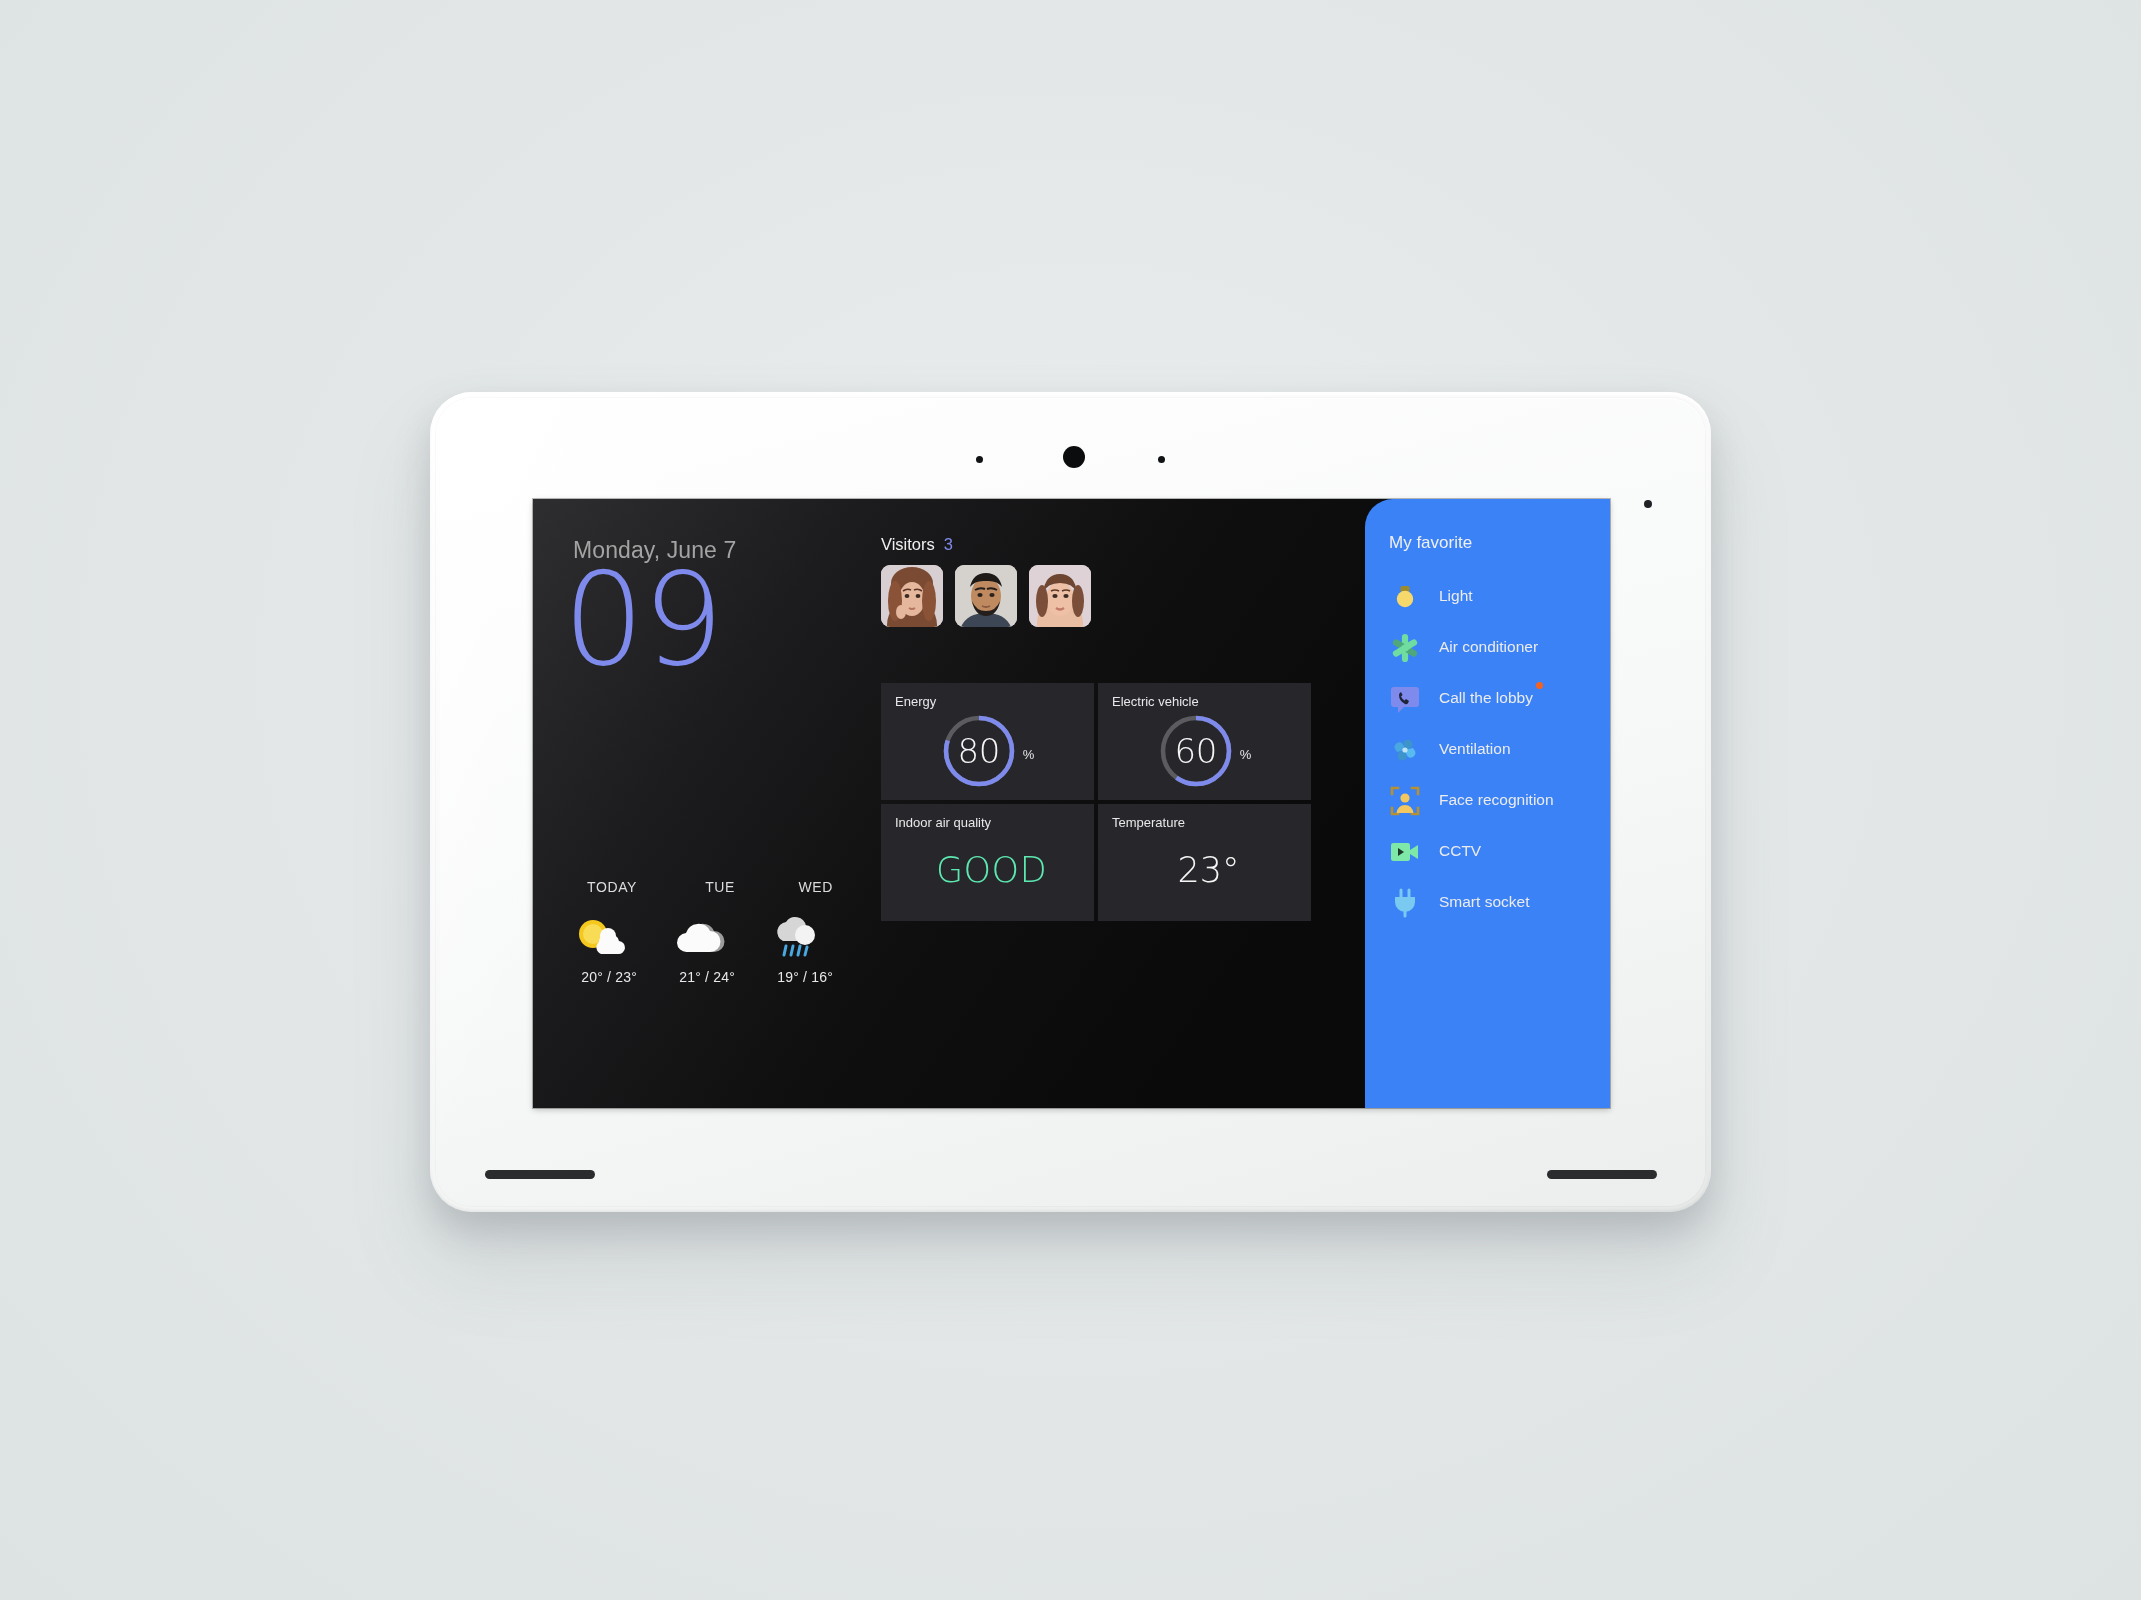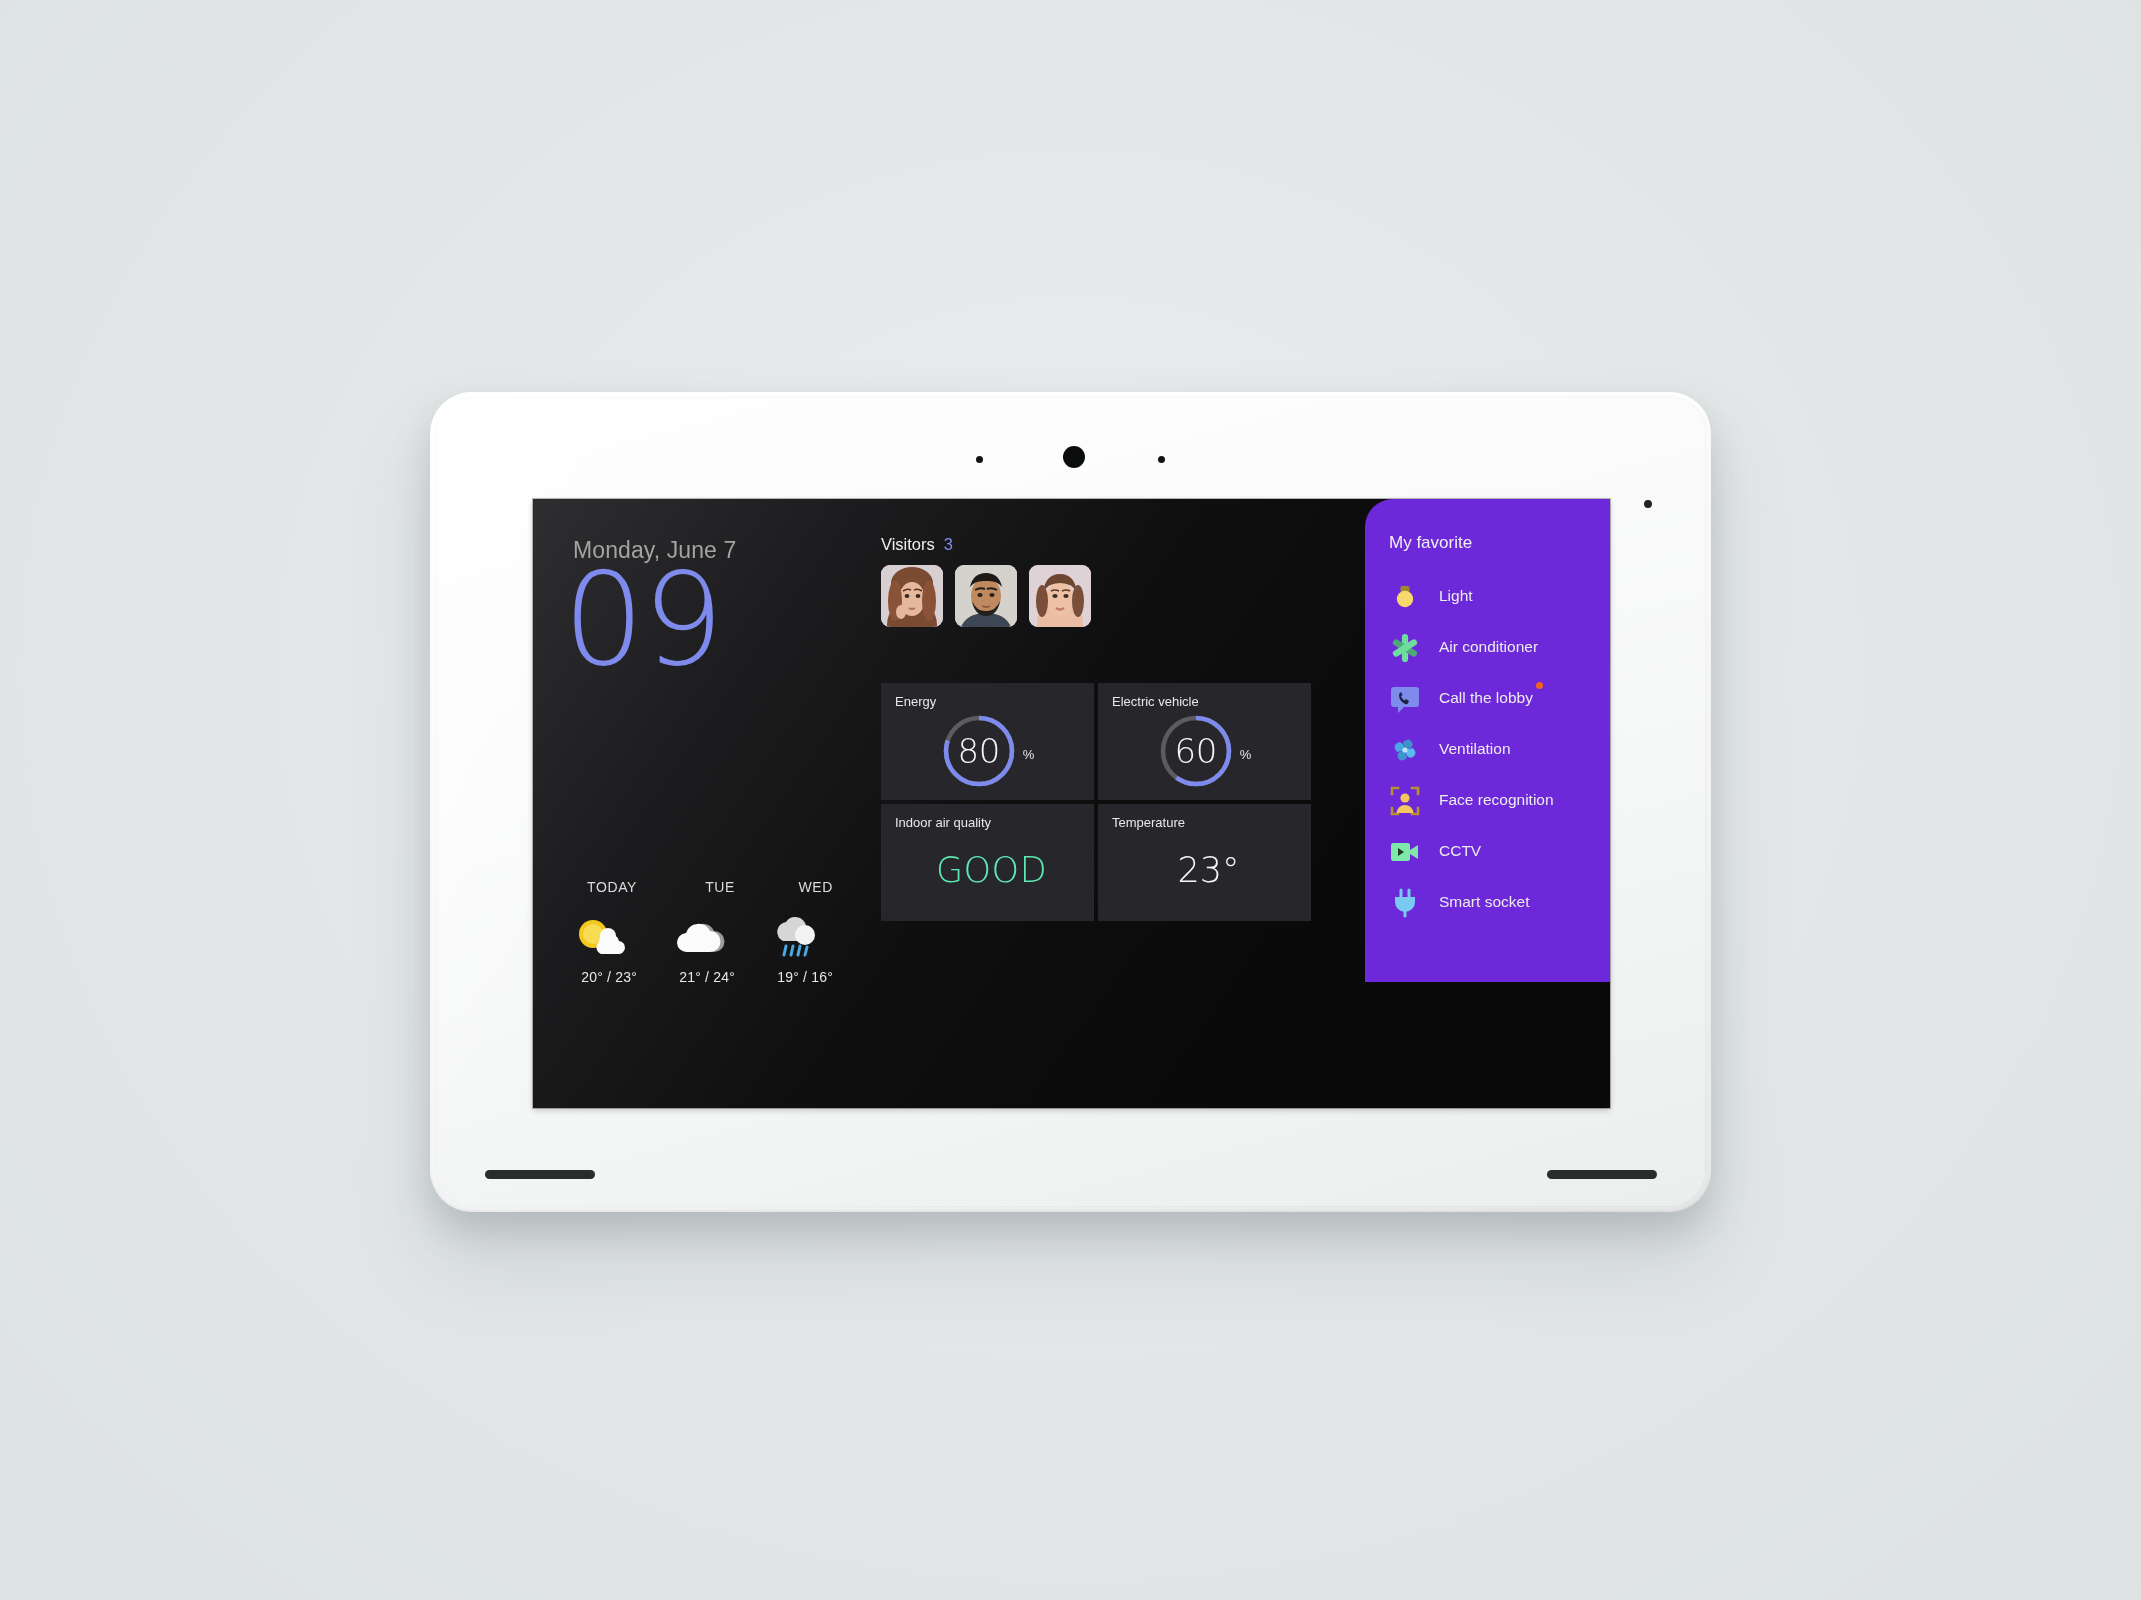--- a/index.html
+++ b/index.html
@@ -242,22 +242,22 @@
     letter-spacing: 0.5px;
   }
   #aq-value { color: #5ce8b0; }
   #temp-value { color: #f6f6f7; letter-spacing: 0px; }
 
   
   #fav-panel {
     position: absolute;
     right: 0; top: 0;
     width: 245px;
-    height: 483px;
-    background: #6d28d9;
+    height: 609px;
+    background: #3b82f6;
     border-top-left-radius: 28px;
   }
   #fav-title {
     position: absolute;
     left: 24px; top: 34px;
     font-size: 17px;
     color: #f0f0f1;
   }
   #fav-list {
     position: absolute;

